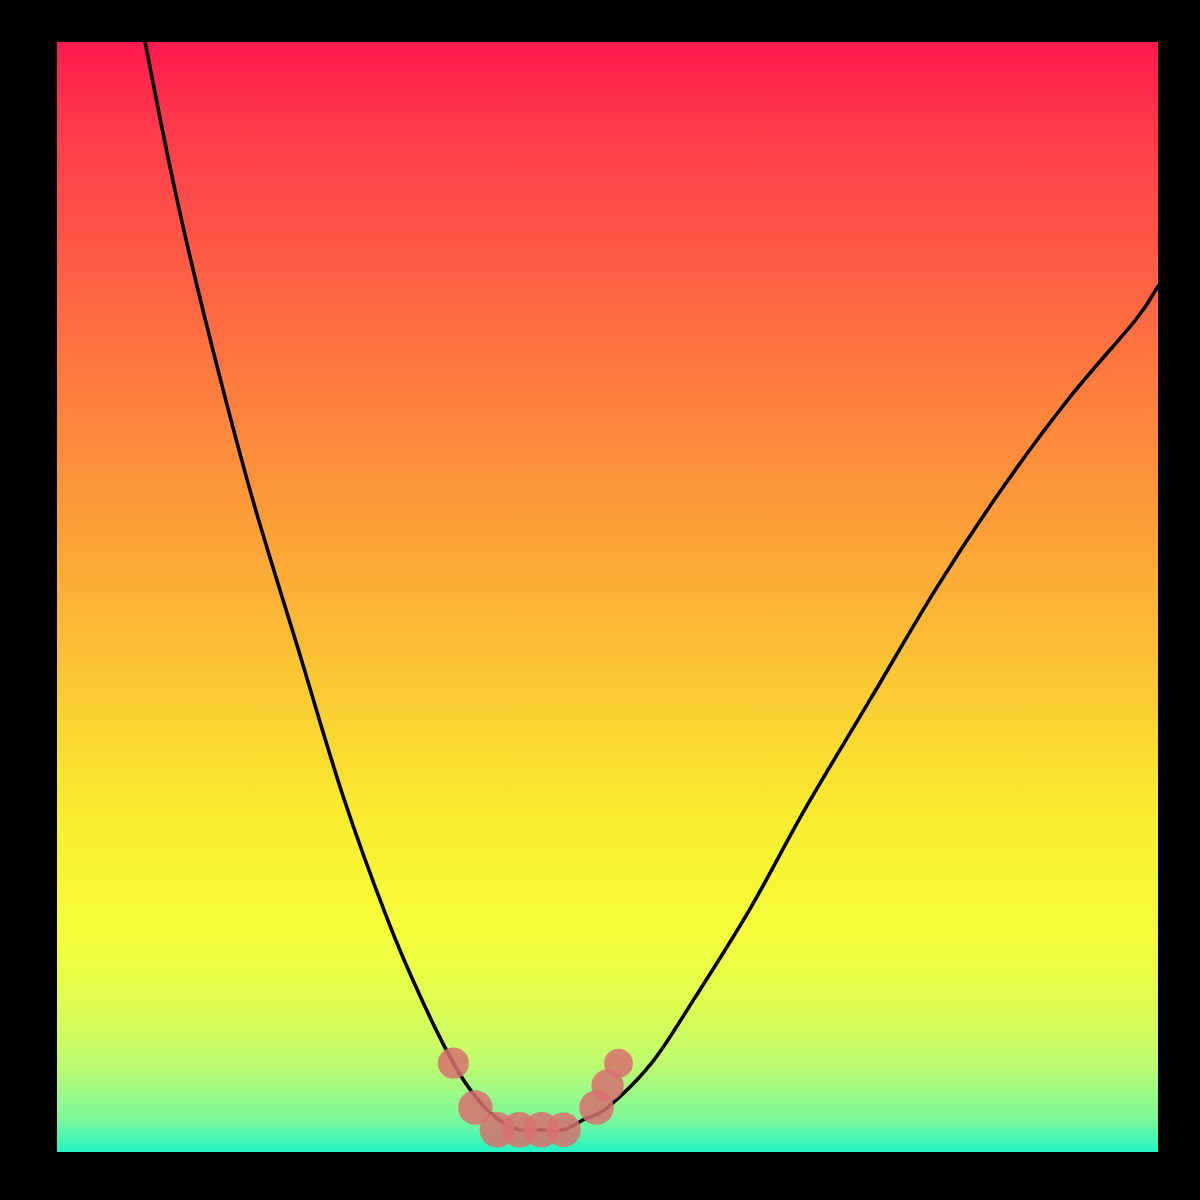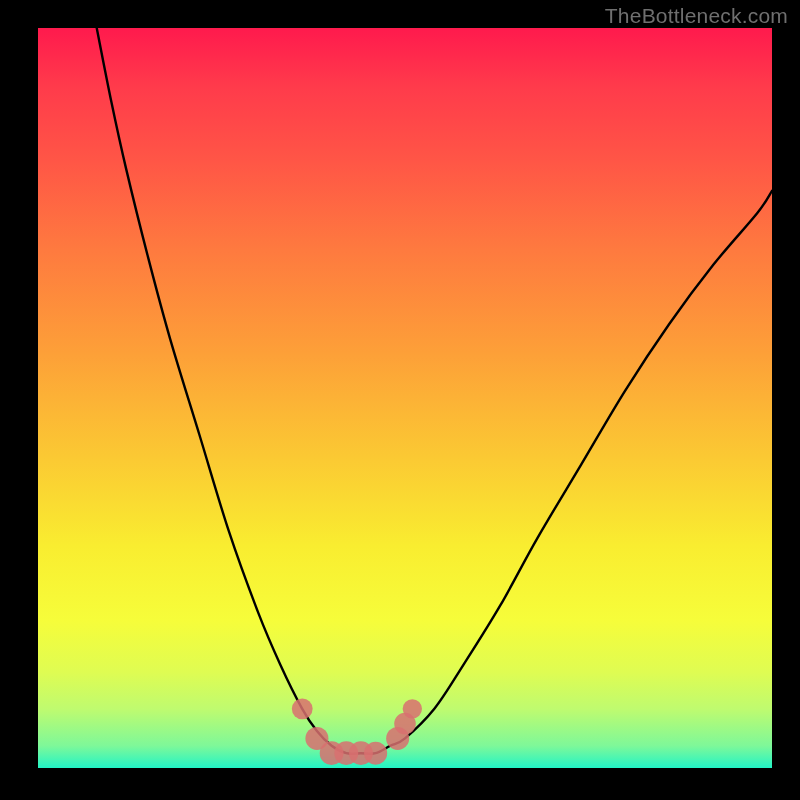--- a/index.html
+++ b/index.html
@@ -58,21 +58,20 @@
     top: 0;
     width: 734px;
     height: 740px;
     overflow: visible;
   }
 </style>
 </head>
 <body>
 
 <div class="frame">
-  <div class="watermark">TheBottleneck.com</div>
   <div class="plot">
     <svg class="curve" viewBox="0 0 734 740" preserveAspectRatio="none">
       <path id="curve-path" fill="none" stroke="#000" stroke-width="2.4" stroke-linecap="round" d="M 58.72 0 C 61.166666666666664 12.333333333333334, 68.50666666666667 50.56666666666668, 73.4 74 C 78.29333333333334 97.43333333333332, 81.96333333333334 114.6999999999999, 88.08 140.5999999999999 C 94.19666666666666 166.49999999999991, 102.75999999999999 201.03333333333336, 110.1 229.40000000000003 C 117.44 257.7666666666667, 123.55666666666667 281.20000000000005, 132.12 310.8 C 140.68333333333334 340.4, 151.69333333333333 374.93333333333334, 161.48 407 C 171.26666666666665 439.06666666666666, 181.05333333333334 473.59999999999997, 190.84 503.2 C 200.62666666666667 532.8, 211.63666666666666 562.4, 220.2 584.6 C 228.76333333333332 606.8000000000001, 234.88 620.3666666666667, 242.22 636.4 C 249.56 652.4333333333333, 258.12333333333333 669.6999999999999, 264.24 680.8 C 270.3566666666667 691.9, 274.0266666666667 696.8333333333334, 278.92 703 C 283.81333333333333 709.1666666666666, 288.7066666666667 714.0999999999999, 293.6 717.8 C 298.49333333333334 721.5, 303.38666666666666 723.9666666666667, 308.28 725.2 C 313.1733333333333 726.4333333333334, 318.06666666666666 725.2, 322.96 725.2 C 327.8533333333333 725.2, 332.74666666666667 726.4333333333334, 337.64 725.2 C 342.5333333333333 723.9666666666667, 347.4266666666667 720.2666666666667, 352.32 717.8 C 357.2133333333333 715.3333333333333, 359.65999999999997 716.5666666666666, 367 710.4 C 374.34000000000003 704.2333333333333, 386.5733333333334 693.1333333333333, 396.36 680.8 C 406.14666666666665 668.4666666666666, 414.71 653.6666666666666, 425.71999999999997 636.4 C 436.72999999999996 619.1333333333333, 450.18666666666667 598.1666666666667, 462.42 577.2 C 474.65333333333336 556.2333333333333, 485.6633333333334 534.0333333333333, 499.12000000000006 510.6 C 512.5766666666667 487.1666666666667, 528.48 461.2666666666667, 543.16 436.6 C 557.8399999999999 411.93333333333334, 572.52 386.0333333333333, 587.2 362.59999999999997 C 601.8800000000001 339.16666666666663, 616.5600000000001 316.9666666666667, 631.24 296 C 645.92 275.0333333333333, 660.6 255.29999999999995, 675.28 236.79999999999995 C 689.9599999999999 218.29999999999995, 709.5333333333333 197.33333333333334, 719.3199999999999 185 C 729.1066666666666 172.66666666666666, 731.5533333333333 166.49999999999997, 734 162.79999999999995"></path>
       <g id="markers-group">
           <circle cx="264.24" cy="680.8" r="10.404" fill="#d87070" fill-opacity="0.85"></circle>
           <circle cx="278.92" cy="710.4" r="11.504999999999999" fill="#d87070" fill-opacity="0.85"></circle>
           <circle cx="293.6" cy="725.2" r="11.872" fill="#d87070" fill-opacity="0.85"></circle>
           <circle cx="308.28" cy="725.2" r="11.872" fill="#d87070" fill-opacity="0.85"></circle>
           <circle cx="322.96" cy="725.2" r="11.872" fill="#d87070" fill-opacity="0.85"></circle>
           <circle cx="337.64" cy="725.2" r="11.504999999999999" fill="#d87070" fill-opacity="0.85"></circle>

